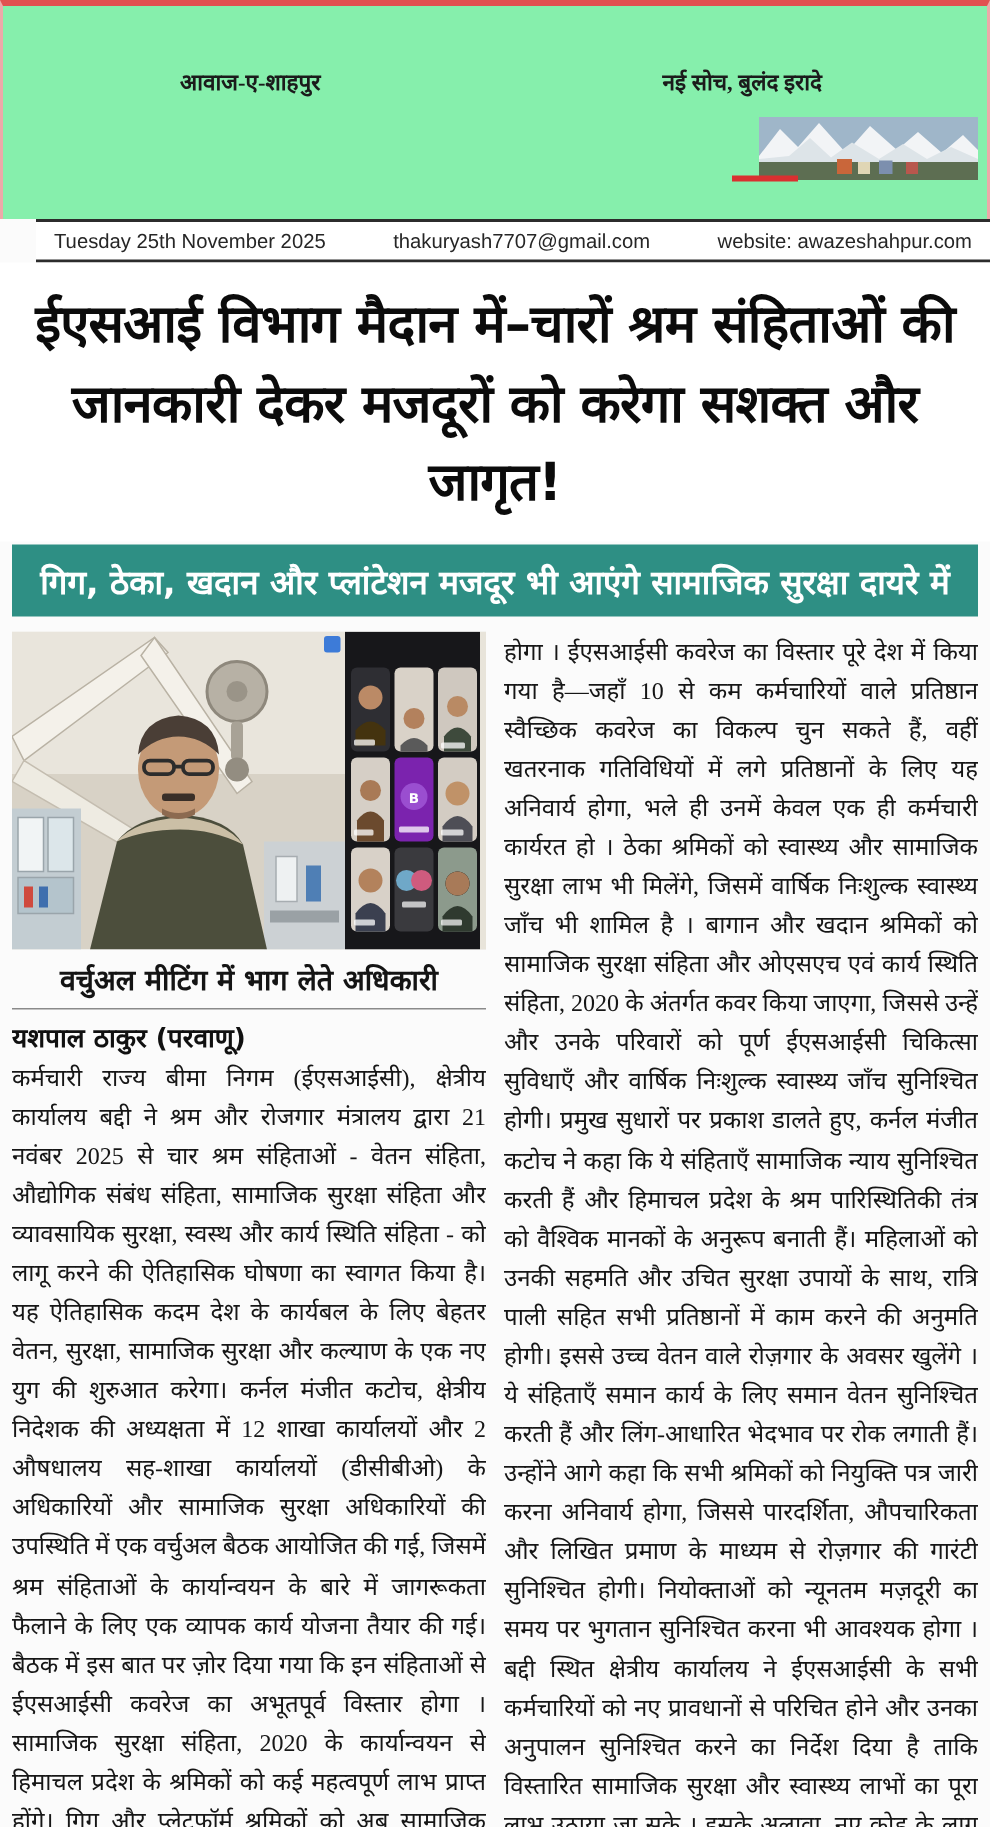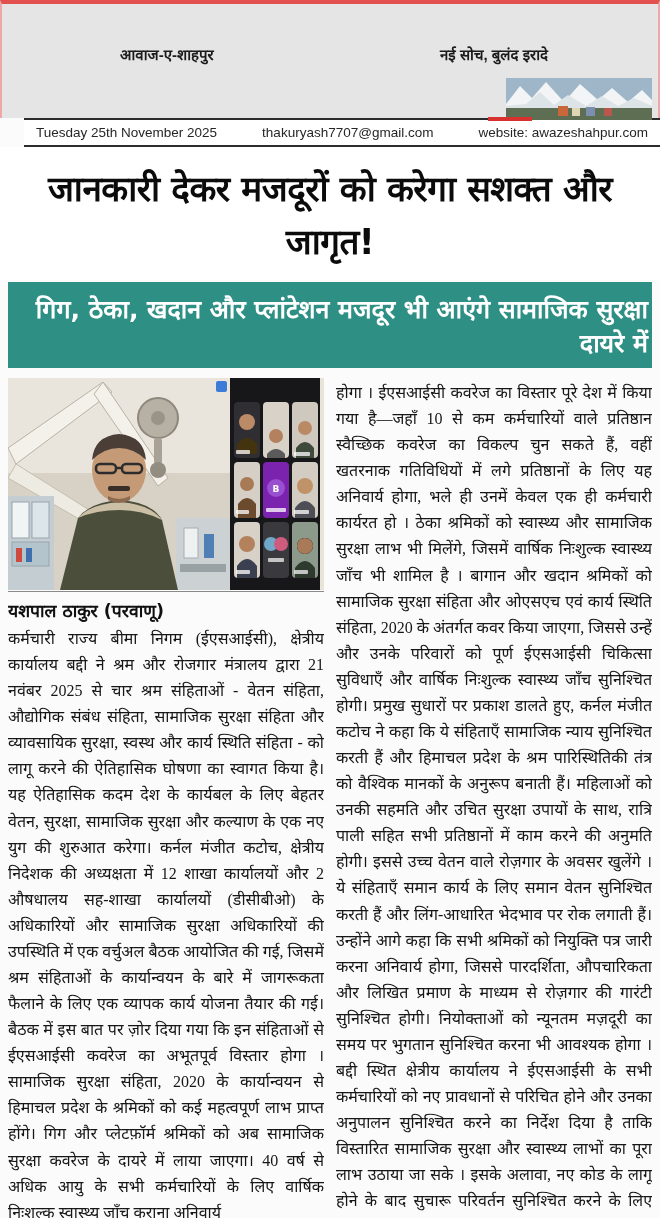--- a/index.html
+++ b/index.html
@@ -8,25 +8,26 @@
     height: 1218px;
     background: #fbfbfb;
     overflow: hidden;
     position: relative;
     font-family: "Liberation Sans", sans-serif;
     color: #111;
   }
   
   .header {
     position: relative;
-    height: 118px;
-    background: #e5e5e5;
+    height: 146px;
+    background: #86efac;
     border-top: 4px solid #e25050;
     border-left: 2px solid #eda9a9;
     border-right: 2px solid #eda9a9;
+    font-family: Liberation Serif, serif;
   }
   .small-title {
     position: absolute; top: 40px; left: 118px;
     font-size: 15px; font-weight: bold; color: #1b1b1b;
   }
   .tagline {
     position: absolute; top: 40px; right: 110px;
     font-size: 15px; font-weight: bold; color: #1b1b1b; text-align: center;
   }
   .masthead {
@@ -64,22 +65,22 @@
   .headline .hl {
     font-size: 35px; font-weight: 900; color: #0b0b0b;
     line-height: 1.5; letter-spacing: -0.5px;
     font-family: "DejaVu Sans", sans-serif;
   }
   
   .subhead {
     margin: 2px 8px 6px 8px;
     background: #2e8f84;
     color: #ffffff;
-    text-align: right;
-    font-size: 25px; font-weight: 800;
+    text-align: center;
+    font-size: 22px; font-weight: 800;
     padding: 9px 4px;
     font-family: "DejaVu Sans", sans-serif;
   }
   
   .columns {
     display: flex; gap: 12px;
     padding: 4px 8px 0 8px;
     height: 884px; overflow: hidden;
   }
   .col { width: 316px; overflow: hidden; }
@@ -124,20 +125,21 @@
   <div class="red-tick"></div>
 </div>
 
 <div class="infobar">
   <span>Tuesday 25th November 2025</span>
   <span>thakuryash7707@gmail.com</span>
   <span>website: awazeshahpur.com</span>
 </div>
 
 <div class="headline">
+  <div class="hl">ईएसआई विभाग मैदान में–चारों श्रम संहिताओं की</div>
   <div class="hl">जानकारी देकर मजदूरों को करेगा सशक्त और जागृत!</div>
 </div>
 
 <div class="subhead">गिग, ठेका, खदान और प्लांटेशन मजदूर भी आएंगे सामाजिक सुरक्षा दायरे में</div>
 
 <div class="columns">
 
   <div class="col col-left">
     <div class="photo-wrap">
       <svg width="316" height="212" viewBox="0 0 316 212" preserveAspectRatio="none">
@@ -220,20 +222,21 @@
             <circle cx="273" cy="166" r="7" fill="#cf5b7e"></circle>
           <rect x="260" y="180" width="16" height="4" rx="1" fill="#ffffff" opacity="0.7"></rect>
           <rect x="284" y="144" width="26" height="56" rx="4" fill="#8c9a8c"></rect>
           <circle cx="297" cy="168" r="8" fill="#a8release7a58"></circle>
           <circle cx="297" cy="168" r="8" fill="#a87a58"></circle>
             <path d="M287,190 Q297,176 307,190 L307,200 L287,200 Z" fill="#2f3a2f"></path>
           <rect x="286" y="192" width="14" height="4" rx="1" fill="#ffffff" opacity="0.7"></rect>
         </g>
       </svg>
     </div>
+    <div class="caption">वर्चुअल मीटिंग में भाग लेते अधिकारी</div>
     <hr class="cap-rule">
     <div class="byline">यशपाल ठाकुर (परवाणू)</div>
     <div class="bodytext">कर्मचारी राज्य बीमा निगम (ईएसआईसी), क्षेत्रीय कार्यालय बद्दी ने श्रम और रोजगार मंत्रालय द्वारा 21 नवंबर 2025 से चार श्रम संहिताओं - वेतन संहिता, औद्योगिक संबंध संहिता, सामाजिक सुरक्षा संहिता और व्यावसायिक सुरक्षा, स्वस्थ और कार्य स्थिति संहिता - को लागू करने की ऐतिहासिक घोषणा का स्वागत किया है। यह ऐतिहासिक कदम देश के कार्यबल के लिए बेहतर वेतन, सुरक्षा, सामाजिक सुरक्षा और कल्याण के एक नए युग की शुरुआत करेगा। कर्नल मंजीत कटोच, क्षेत्रीय निदेशक की अध्यक्षता में 12 शाखा कार्यालयों और 2 औषधालय सह-शाखा कार्यालयों (डीसीबीओ) के अधिकारियों और सामाजिक सुरक्षा अधिकारियों की उपस्थिति में एक वर्चुअल बैठक आयोजित की गई, जिसमें श्रम संहिताओं के कार्यान्वयन के बारे में जागरूकता फैलाने के लिए एक व्यापक कार्य योजना तैयार की गई। बैठक में इस बात पर ज़ोर दिया गया कि इन संहिताओं से ईएसआईसी कवरेज का अभूतपूर्व विस्तार होगा । सामाजिक सुरक्षा संहिता, 2020 के कार्यान्वयन से हिमाचल प्रदेश के श्रमिकों को कई महत्वपूर्ण लाभ प्राप्त होंगे। गिग और प्लेटफ़ॉर्म श्रमिकों को अब सामाजिक सुरक्षा कवरेज के दायरे में लाया जाएगा। 40 वर्ष से अधिक आयु के सभी कर्मचारियों के लिए वार्षिक निःशुल्क स्वास्थ्य जाँच कराना अनिवार्य</div>
   </div>
 
   <div class="col col-right">
     <div class="bodytext">होगा । ईएसआईसी कवरेज का विस्तार पूरे देश में किया गया है—जहाँ 10 से कम कर्मचारियों वाले प्रतिष्ठान स्वैच्छिक कवरेज का विकल्प चुन सकते हैं, वहीं खतरनाक गतिविधियों में लगे प्रतिष्ठानों के लिए यह अनिवार्य होगा, भले ही उनमें केवल एक ही कर्मचारी कार्यरत हो । ठेका श्रमिकों को स्वास्थ्य और सामाजिक सुरक्षा लाभ भी मिलेंगे, जिसमें वार्षिक निःशुल्क स्वास्थ्य जाँच भी शामिल है । बागान और खदान श्रमिकों को सामाजिक सुरक्षा संहिता और ओएसएच एवं कार्य स्थिति संहिता, 2020 के अंतर्गत कवर किया जाएगा, जिससे उन्हें और उनके परिवारों को पूर्ण ईएसआईसी चिकित्सा सुविधाएँ और वार्षिक निःशुल्क स्वास्थ्य जाँच सुनिश्चित होगी। प्रमुख सुधारों पर प्रकाश डालते हुए, कर्नल मंजीत कटोच ने कहा कि ये संहिताएँ सामाजिक न्याय सुनिश्चित करती हैं और हिमाचल प्रदेश के श्रम पारिस्थितिकी तंत्र को वैश्विक मानकों के अनुरूप बनाती हैं। महिलाओं को उनकी सहमति और उचित सुरक्षा उपायों के साथ, रात्रि पाली सहित सभी प्रतिष्ठानों में काम करने की अनुमति होगी। इससे उच्च वेतन वाले रोज़गार के अवसर खुलेंगे । ये संहिताएँ समान कार्य के लिए समान वेतन सुनिश्चित करती हैं और लिंग-आधारित भेदभाव पर रोक लगाती हैं। उन्होंने आगे कहा कि सभी श्रमिकों को नियुक्ति पत्र जारी करना अनिवार्य होगा, जिससे पारदर्शिता, औपचारिकता और लिखित प्रमाण के माध्यम से रोज़गार की गारंटी सुनिश्चित होगी। नियोक्ताओं को न्यूनतम मज़दूरी का समय पर भुगतान सुनिश्चित करना भी आवश्यक होगा । बद्दी स्थित क्षेत्रीय कार्यालय ने ईएसआईसी के सभी कर्मचारियों को नए प्रावधानों से परिचित होने और उनका अनुपालन सुनिश्चित करने का निर्देश दिया है ताकि विस्तारित सामाजिक सुरक्षा और स्वास्थ्य लाभों का पूरा लाभ उठाया जा सके । इसके अलावा, नए कोड के लागू होने के बाद सुचारू परिवर्तन सुनिश्चित करने के लिए सभी नियोक्ताओं और कर्मचारियों को हर संभव सहायता और सुविधा प्रदान की जानी चाहिए ।</div>
   </div>
 
 </div>

